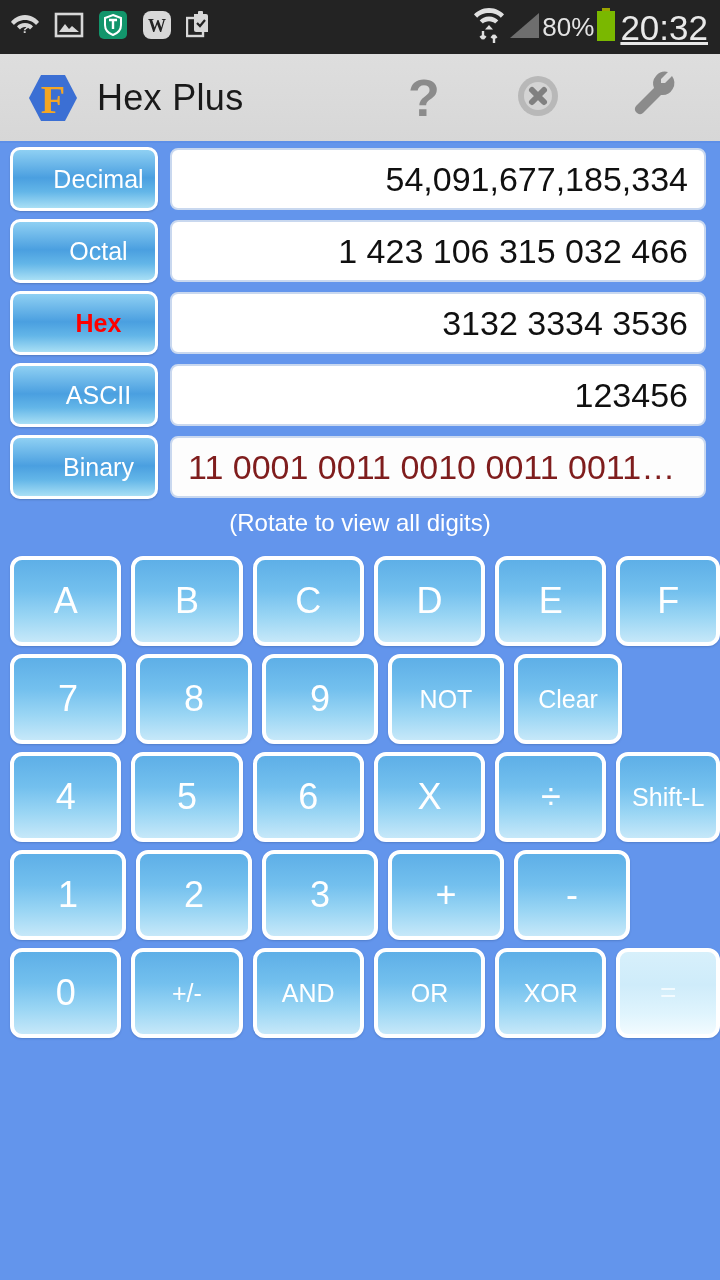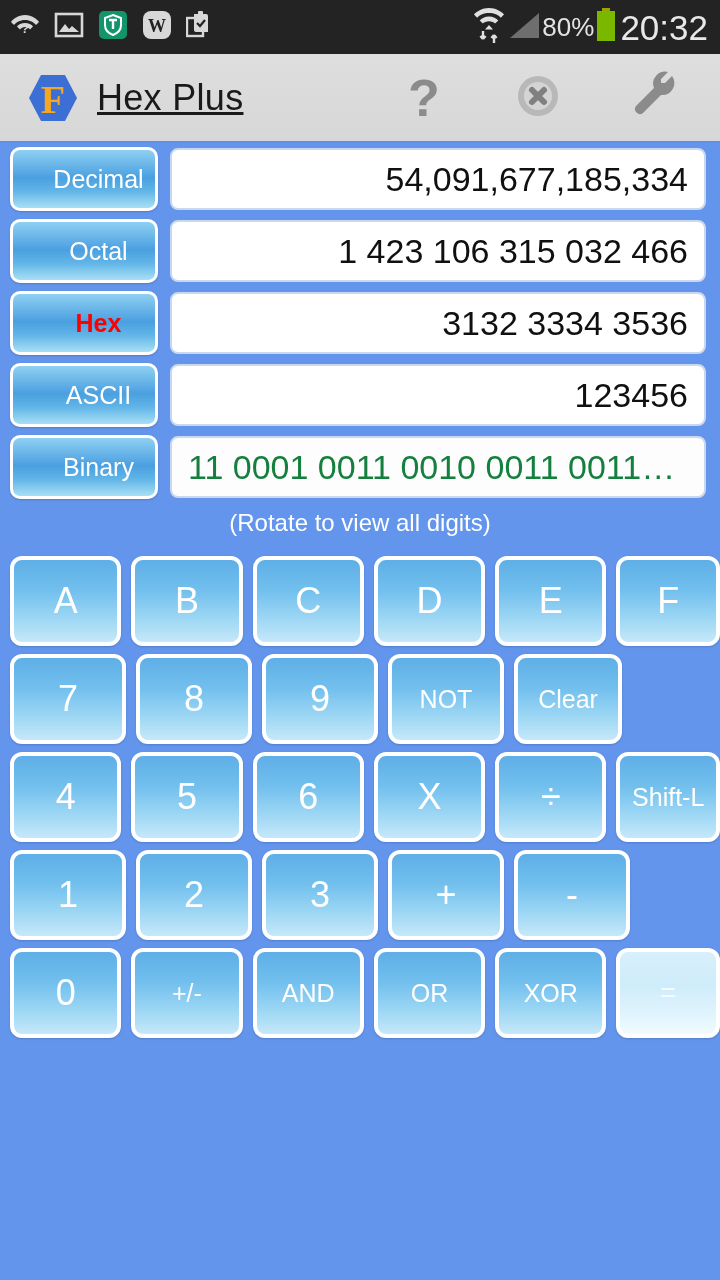--- a/index.html
+++ b/index.html
@@ -19,34 +19,35 @@
     padding:0 12px 0 10px;
   }
   #status-left{ display:flex; align-items:center; gap:14px; }
   #status-right{ display:flex; align-items:center; }
   .sb-icon{ display:block; }
 
   .sb-time{
     color:#e8e8e8; font-size:35px; letter-spacing:0px;
     font-family:"Liberation Sans", sans-serif; line-height:1;
     padding-left:2px;
+    text-decoration:underline;
   }
   .sb-batt-text{ color:#e3e3e3; font-size:26px; line-height:1; }
 
   
   #app-header{
     position:absolute; left:0; top:54px; width:720px; height:89px;
     background:linear-gradient(#dedede,#d7d7d7);
     border-bottom:2px solid #5d8fe8;
     display:flex; align-items:center;
   }
   #app-logo{ margin-left:26px; width:54px; height:54px; }
   #app-title{
     margin-left:17px; font-size:36px; color:#1a1a1a;
-    font-family:"Liberation Sans", sans-serif; letter-spacing:.3px;text-decoration:underline;
+    font-family:"Liberation Sans", sans-serif; letter-spacing:.3px;
   }
   #header-actions{
     margin-left:auto; display:flex; align-items:center; gap:58px;
     margin-right:40px;
   }
   .hdr-btn{ display:flex; align-items:center; justify-content:center;
             width:56px; height:56px; cursor:pointer; }
   .qmark{ color:#8b8b8b; font-size:52px; font-weight:bold; line-height:1;
           font-family:"Liberation Sans", sans-serif; }
 
@@ -68,21 +69,21 @@
   .radix-btn.active{ color:#ff0000; font-weight:bold; }
   .val-field{
     flex:1; height:62px; margin-left:12px; margin-right:14px;
     background:#ffffff; border:2px solid #c9d8ef; border-radius:8px;
     display:flex; align-items:center; justify-content:flex-end;
     padding:0 16px;
     font-size:34px; color:#101010; white-space:nowrap; overflow:hidden;
     cursor:text;
   }
   .val-field.dim{
-    justify-content:flex-start; color:#15803d;
+    justify-content:flex-start; color:#7f1d1d;
     background:#fdfdfd;
   }
   #rotate-hint{
     text-align:center; color:#ffffff; font-size:24px;
     margin-top:6px; height:28px; line-height:28px;
   }
 
   
   #keypad{
     position:absolute; left:0; top:556px; width:720px;

